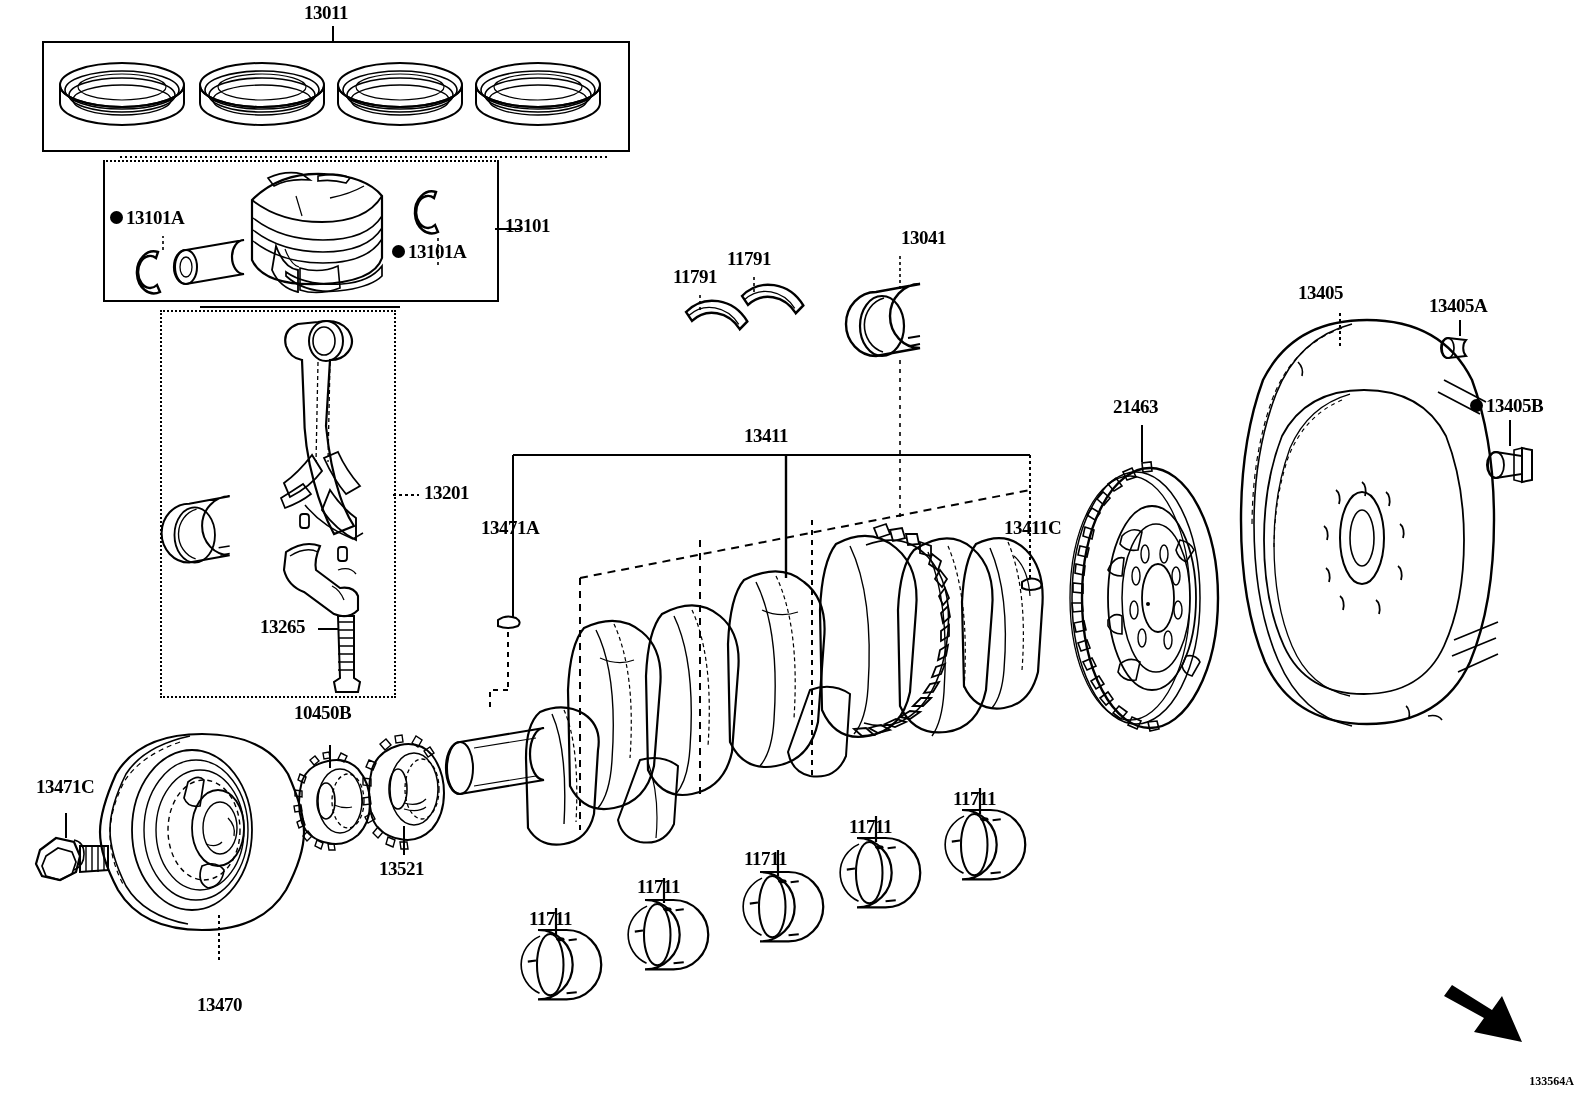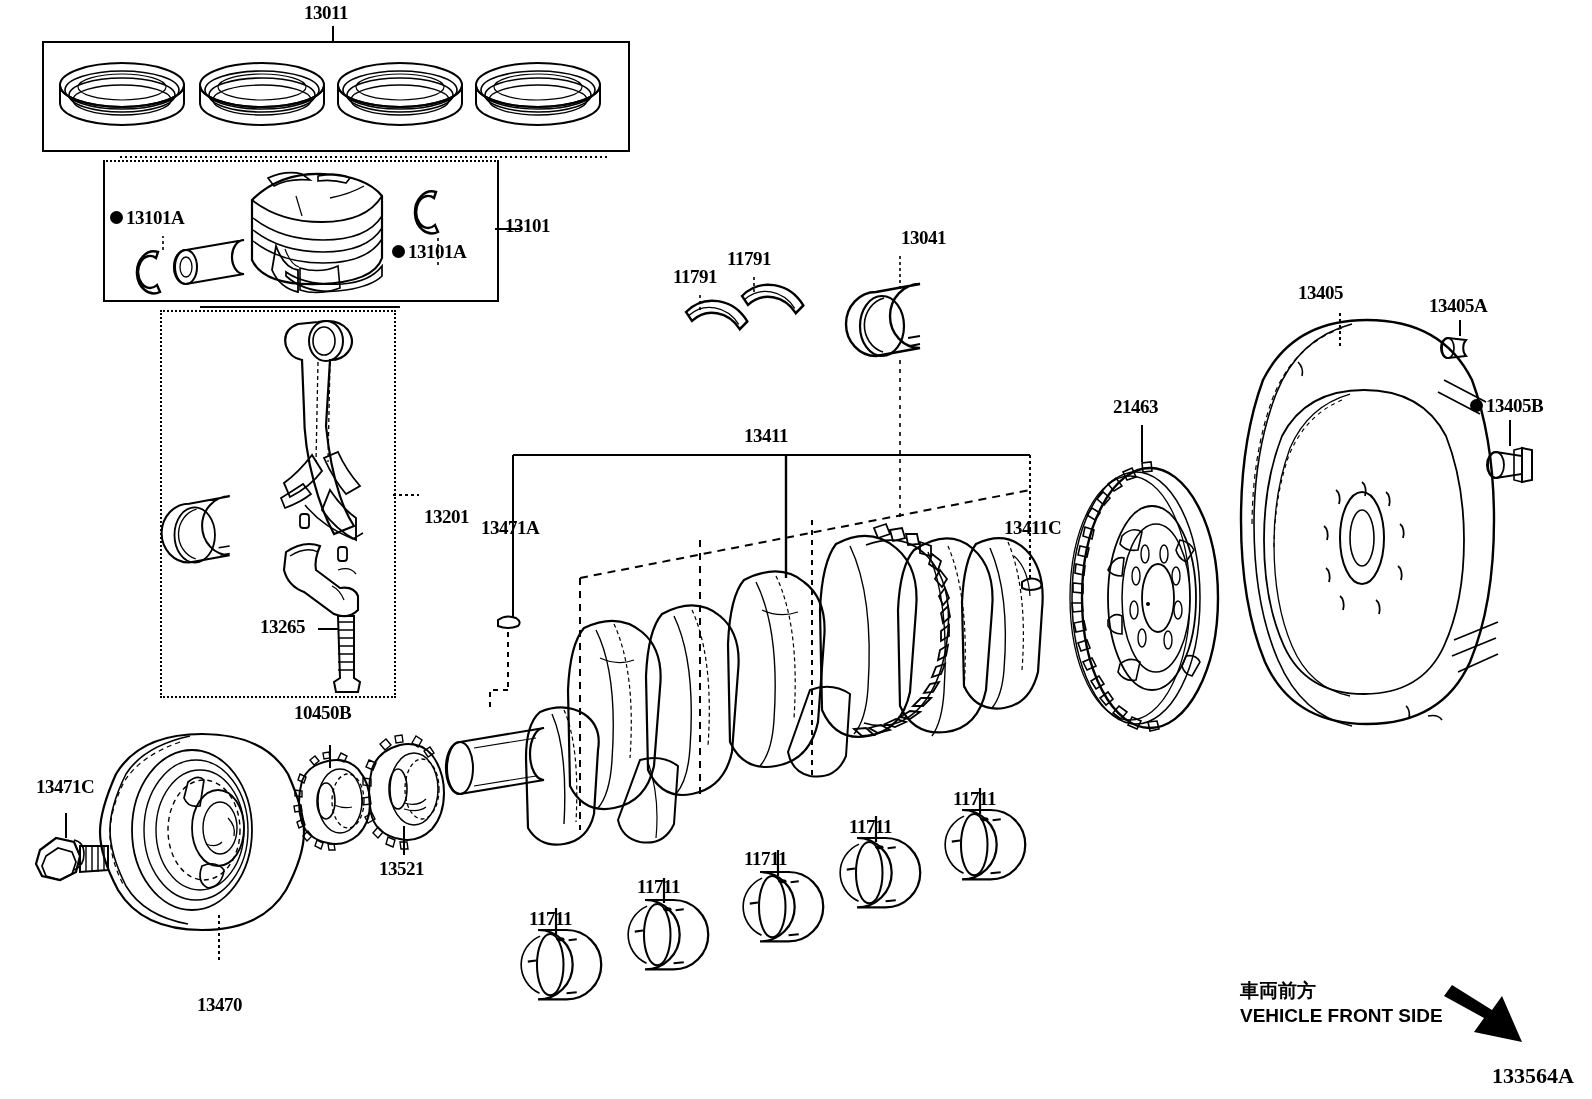--- a/index.html
+++ b/index.html
@@ -8,36 +8,32 @@
   .stage{position:absolute;left:0;top:0;width:1592px;height:1099px;}
   .lbl{position:absolute;font-weight:bold;font-size:19px;letter-spacing:-0.5px;
        white-space:nowrap;font-family:"Liberation Serif",serif;}
   .dot{display:inline-block;width:13px;height:13px;border-radius:50%;
        background:#000;vertical-align:middle;margin-right:3px;position:relative;top:-2px;}
   .legend{position:absolute;right:14px;top:10px;text-align:left;}
   .legend div{font-size:20px;font-weight:bold;line-height:28px;white-space:nowrap;}
   .box{position:absolute;border:2px solid #000;}
   .box.dotted-top{border-top:2px dotted #000;}
   .box.dotted-all{border:2px dotted #000;}
-  .diagid{position:absolute;right:18px;bottom:10px;font-size:22px;font-weight:bold;
+  .diagid{position:absolute;right:18px;bottom:10px;font-size:12px;font-weight:bold;
           font-family:"Liberation Serif",serif;letter-spacing:0px;}
   .vfs{position:absolute;left:1240px;top:978px;font-size:19px;font-weight:bold;line-height:25px;}
   svg{position:absolute;left:0;top:0;overflow:visible;}
   .ln{stroke:#000;fill:none;}
 </style>
 </head>
 <body>
 
 <div class="stage">
 
 
-  <div class="vfs">
-    <div>車両前方</div>
-    <div>VEHICLE FRONT SIDE</div>
-  </div>
 
   <div class="diagid">133564A</div>
 
   <div class="box" style="left:42px;top:41px;width:584px;height:107px;"></div>
   <div class="box dotted-top" style="left:103px;top:160px;width:392px;height:138px;"></div>
   <div class="box dotted-all" style="left:160px;top:310px;width:232px;height:384px;"></div>
 
   <svg width="1592" height="1099" viewBox="0 0 1592 1099">
     <defs>
       <g id="pring">
@@ -446,21 +442,21 @@
       <path d="M1452,985 L1492,1010 L1502,996 L1522,1042 L1474,1032 L1484,1018 L1444,996 Z" fill="#000"></path>
     </g>
   </svg>
 
   <div class="lbl" style="left:304px;top:2px;">13011</div>
 
   <div class="lbl" style="left:505px;top:215px;">13101</div>
   <div class="lbl" style="left:110px;top:207px;"><span class="dot"></span><span>13101A</span></div>
   <div class="lbl" style="left:392px;top:241px;"><span class="dot"></span><span>13101A</span></div>
 
-  <div class="lbl" style="left:424px;top:482px;margin-top:24px;">13201</div>
+  <div class="lbl" style="left:424px;top:482px;">13201</div>
   <div class="lbl" style="left:260px;top:616px;">13265</div>
 
   <div class="lbl" style="left:673px;top:266px;">11791</div>
   <div class="lbl" style="left:727px;top:248px;">11791</div>
   <div class="lbl" style="left:882px;top:227px;margin-left:19px;">13041</div>
 
   <div class="lbl" style="left:744px;top:425px;">13411</div>
   <div class="lbl" style="left:481px;top:517px;">13471A</div>
   <div class="lbl" style="left:1004px;top:517px;">13411C</div>
 

